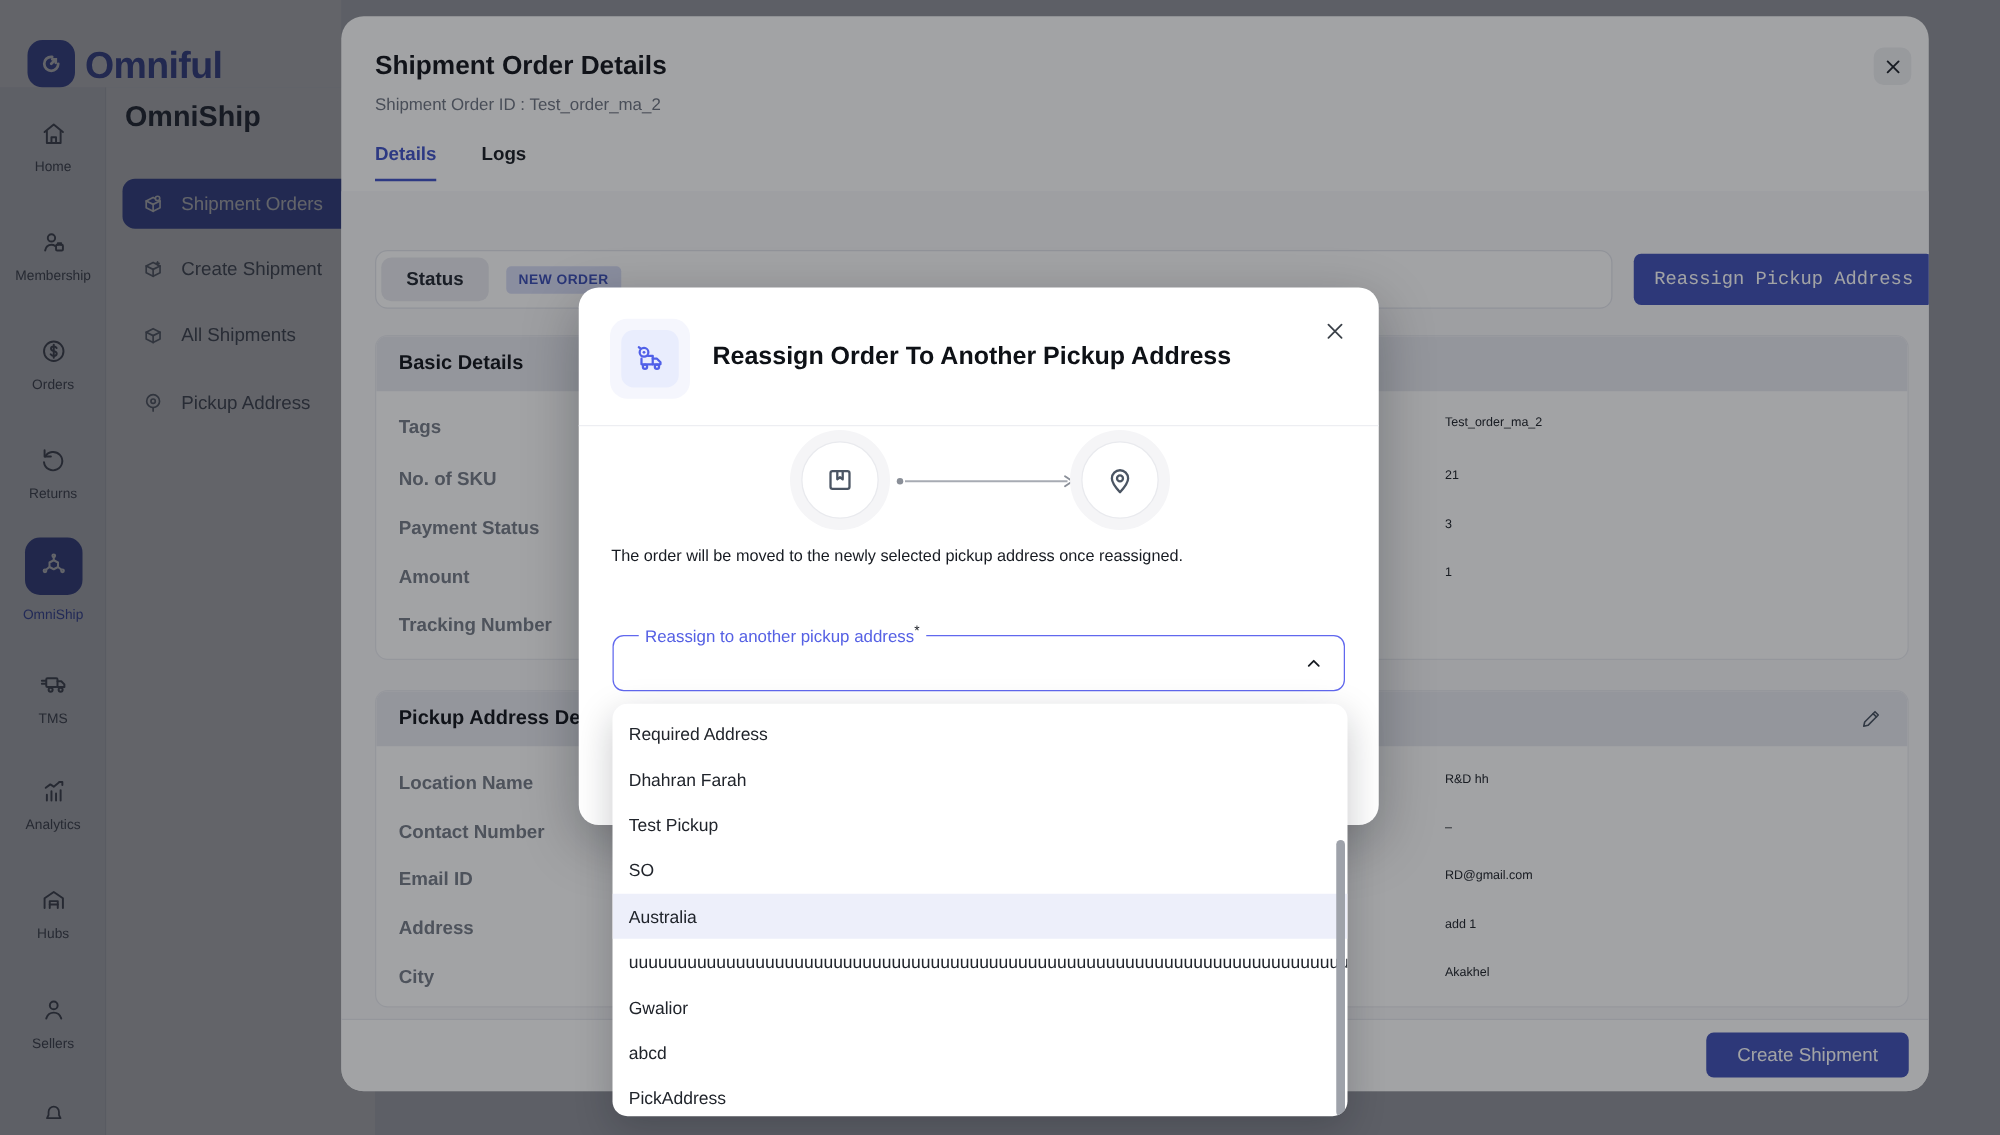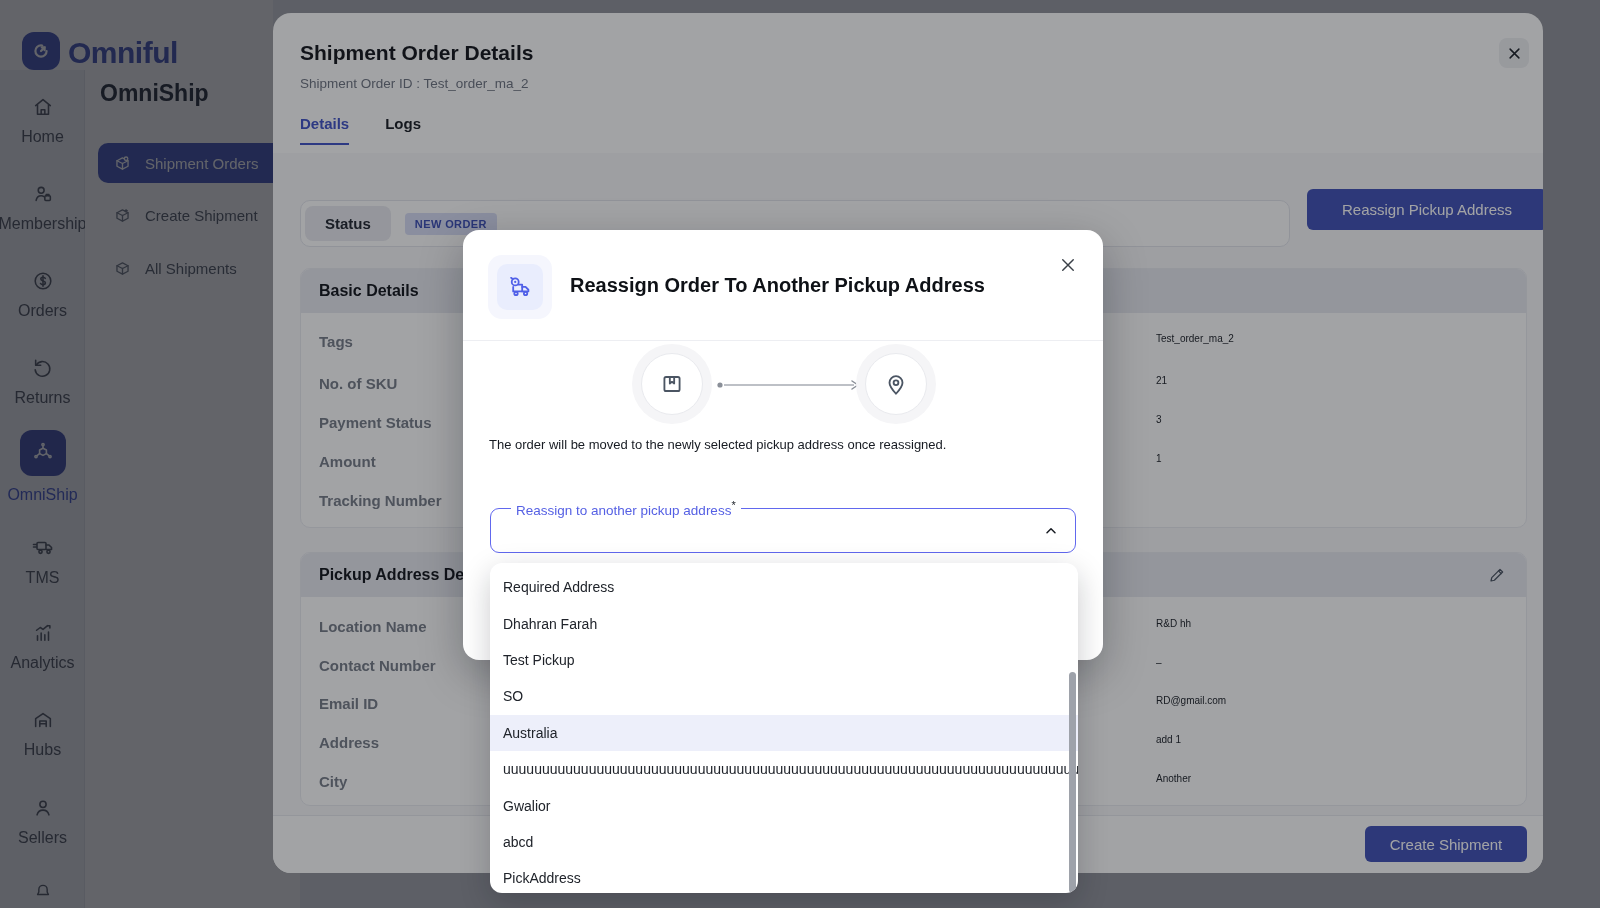--- a/index.html
+++ b/index.html
@@ -12,21 +12,21 @@
   }
   svg { display:block; }
 
   
   .logo-area { position:absolute; left:0; top:0; width:273px; height:70px; background:#FFFFFF; display:flex; align-items:flex-end; padding-left:22px; gap:8px; z-index:1; }
   .logo-tile { width:38px; height:38px; border-radius:12px; background:#4350B5; display:flex; align-items:center; justify-content:center; }
   .logo-text { font-size:30px; font-weight:700; color:#4350B5; letter-spacing:-0.5px; }
 
   .rail { position:absolute; left:0; top:70px; width:85px; height:838px; background:#F1F2F5; border-right:1px solid #E3E5EA; z-index:1; }
   .rail-item { position:absolute; left:0; width:85px; display:flex; flex-direction:column; align-items:center; gap:10px; color:#4E535E; }
-  .rail-item .rail-label { font-size:16px; color:#4E535E; }
+  .rail-item .rail-label { font-size:11px; color:#4E535E; }
   .rail-item.active .rail-label { color:#4355C8; }
   .rail-tile { width:46px; height:46px; border-radius:12px; background:#3E4CA8; display:flex; align-items:center; justify-content:center; }
 
   .submenu { position:absolute; left:85px; top:70px; width:215px; height:838px; background:#FFFFFF; z-index:1; }
   .submenu-title { position:absolute; left:15px; top:10px; font-size:23px; font-weight:600; color:#232833; }
   .menu-item { position:absolute; left:13px; width:195px; height:40px; display:flex; align-items:center; gap:13px; padding-left:15px; color:#555B66; font-size:15px; }
   .menu-item.pill { background:#4353B8; border-radius:10px; color:#FFFFFF; }
 
   
   .drawer-backdrop { position:absolute; inset:0; background:rgba(28,31,42,0.45); z-index:5; }
@@ -40,21 +40,21 @@
   .tab { font-size:15px; padding-bottom:11px; color:#1B1F26; font-weight:600; cursor:pointer; }
   .tab.active { color:#4355C8; font-weight:600; border-bottom:2.5px solid #4355C8; }
 
   .drawer-content { position:absolute; left:0; top:140px; width:1270px; height:662px; background:#F8F8FB; }
 
   .status-card { position:absolute; left:27px; top:47px; width:990px; height:47px; background:#FFFFFF; border:1px solid #E4E6EC; border-radius:10px; display:flex; align-items:center; padding-left:4px; gap:14px; }
   .status-chip { background:#EAEBF0; border-radius:8px; padding:9px 20px; font-size:15px; font-weight:600; color:#242933; }
   .status-badge { background:#D9DDF6; border-radius:4px; padding:5px 10px; font-size:11px; font-weight:700; letter-spacing:0.4px; color:#3D4FB5; }
 
   .btn-primary { background:#4353B8; color:#FFFFFF; border:none; border-radius:6px; font-size:15px; font-family:inherit; cursor:pointer; }
-  .reassign-btn { position:absolute; left:1034px; top:36px; width:240px; height:41px; }
+  .reassign-btn { position:absolute; left:1034px; top:50px; width:240px; height:41px;font-family:Liberation Mono, monospace; }
 
   .card { position:absolute; left:27px; width:1227px; background:#FFFFFF; border:1px solid #EBECF1; border-radius:10px; overflow:hidden; }
   .card-head { height:44px; background:#E9EAF1; display:flex; align-items:center; padding:0 18px; font-size:16px; font-weight:600; color:#14171D; }
   .card.basic { top:115px; height:260px; }
   .card.pickup { top:399px; height:254px; }
   .kv-label { position:absolute; left:18px; font-size:15px; color:#787E8A;font-weight:bold; }
   .kv-value { position:absolute; left:855px; font-size:10px; color:#23272E; }
   .edit-btn { position:absolute; right:20px; top:13px; background:none; border:none; cursor:pointer; }
 
   .drawer-footer { position:absolute; left:0; bottom:0; width:1270px; height:58px; background:#FFFFFF; border-top:1px solid #E9EAEF; }
@@ -231,20 +231,30 @@
   </div>
   <div class="menu-item" style="top:178px">
     <span>
         <svg width="19" height="19" viewBox="0 0 24 24" fill="none" stroke="#6F7580" stroke-width="1.7" stroke-linecap="round" stroke-linejoin="round">
           <path d="M5 8.5l7-3.5 7 3.5v7L12 19l-7-3.5z"></path>
           <path d="M5 8.5L12 12l7-3.5"></path>
           <path d="M12 12v7"></path>
         </svg>
       </span>
     <span>All Shipments</span>
+  </div>
+  <div class="menu-item" style="top:232px">
+    <span>
+        <svg width="19" height="19" viewBox="0 0 24 24" fill="none" stroke="#6F7580" stroke-width="1.7" stroke-linecap="round" stroke-linejoin="round">
+          <circle cx="12" cy="10" r="6.5"></circle>
+          <circle cx="12" cy="10" r="2.2"></circle>
+          <path d="M12 16.5V20"></path>
+        </svg>
+      </span>
+    <span>Pickup Address</span>
   </div>
 </div>
 
 <div class="drawer-backdrop"></div>
 
 <div class="drawer">
   <button class="drawer-close">
     <span>
         <svg width="15" height="15" viewBox="0 0 24 24" fill="none" stroke="#1F242C" stroke-width="2.4" stroke-linecap="round">
           <path d="M5 5l14 14M19 5L5 19"></path>
@@ -289,21 +299,21 @@
       </button>
       <div class="kv-label" style="top:65px">Location Name</div>
       <div class="kv-value" style="top:65px">R&amp;D hh</div>
       <div class="kv-label" style="top:104px">Contact Number</div>
       <div class="kv-value" style="top:104px">–</div>
       <div class="kv-label" style="top:142px">Email ID</div>
       <div class="kv-value" style="top:142px">RD@gmail.com</div>
       <div class="kv-label" style="top:181px">Address</div>
       <div class="kv-value" style="top:181px">add 1</div>
       <div class="kv-label" style="top:220px">City</div>
-      <div class="kv-value" style="top:220px">Another</div>
+      <div class="kv-value" style="top:220px">Akakhel</div>
     </div>
   </div>
 
   <div class="drawer-footer">
     <button class="btn-primary create-btn">Create Shipment</button>
   </div>
 </div>
 
 <div class="modal-overlay"></div>
 

